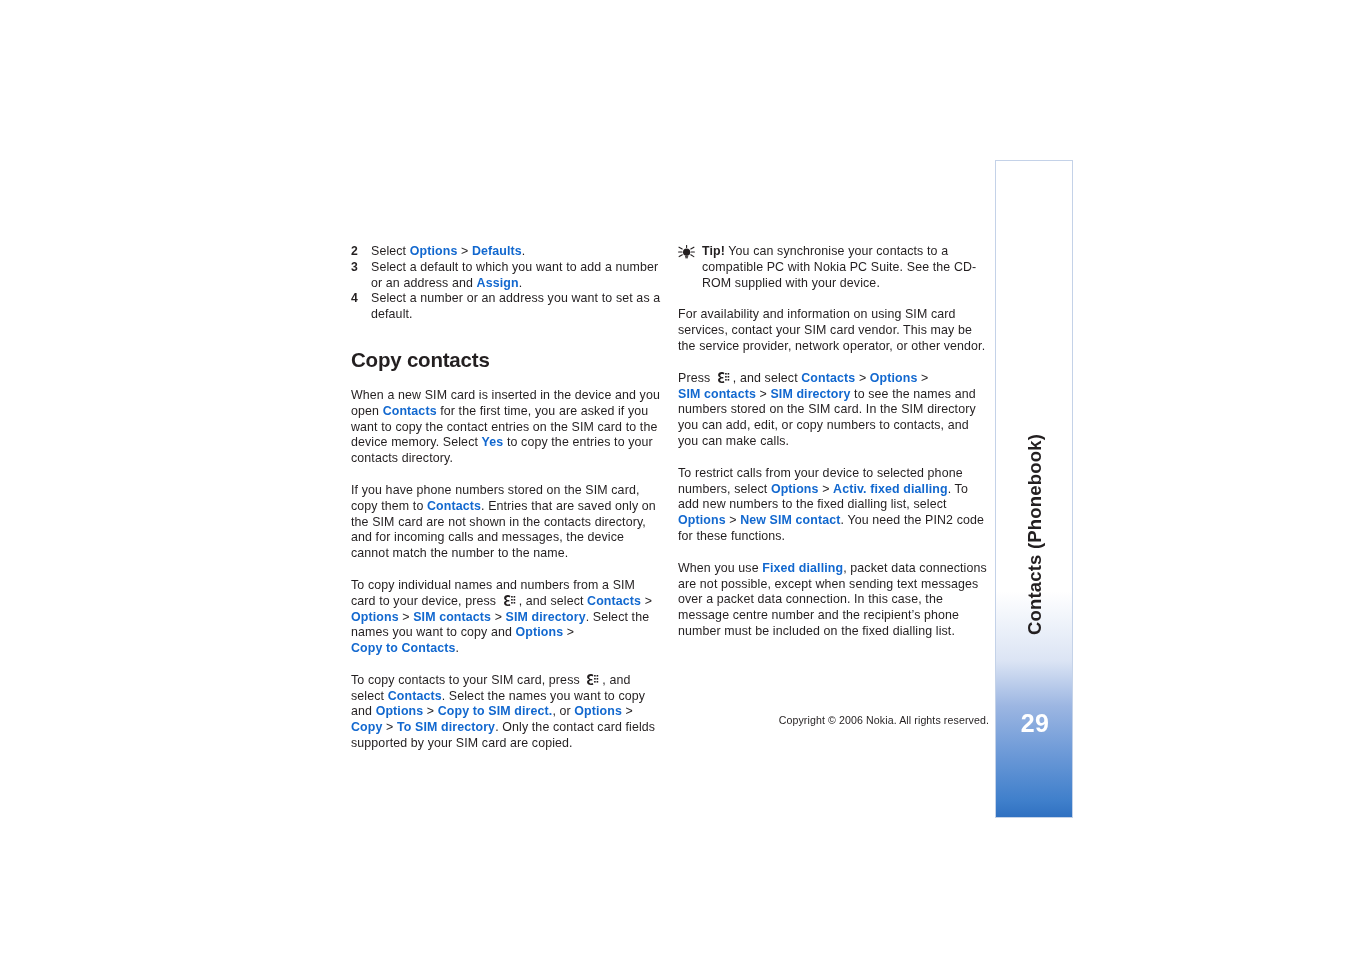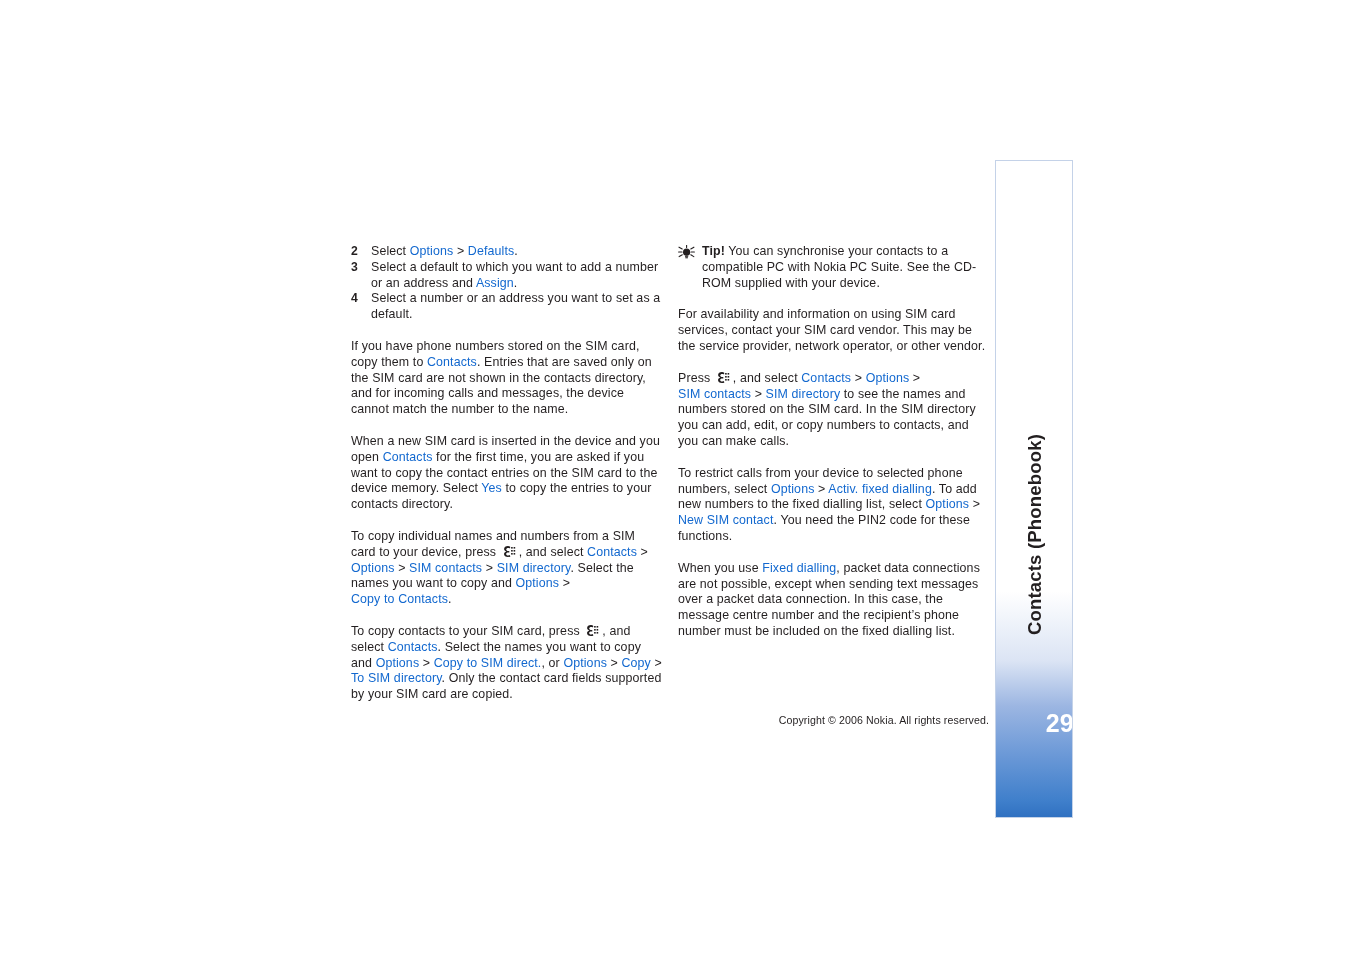--- a/index.html
+++ b/index.html
@@ -36,21 +36,21 @@
   #col-right { left: 678px; }
 
   p.para {
     margin: 16px 0 11px 0;
     text-align: left;
   }
 
   
   .lk {
     color: #1268cf;
-    font-weight: normal;
+    font-weight: bold;
     white-space: nowrap;
   }
   .gt { color: #231f20; font-weight: normal; }
 
   
   .steps {
     margin: 0 0 0 0;
     padding: 0;
     list-style: none;
   }
@@ -154,43 +154,44 @@
     font-weight: bold;
     letter-spacing: 0.01em;
     color: #231f20;
     white-space: nowrap;
   }
   #page-number {
     position: absolute;
     left: 0;
     top: 548px;
     width: 78px;
-    text-align: right;
+    text-align: center;
     font-size: 25px;
     font-weight: bold;
     color: #ffffff;
     letter-spacing: 0.01em;
   }
 </style>
 </head>
 <body>
 
 <div id="page">
 
   <div class="column" id="col-left">
     <ol class="steps" id="steps-list">
         <li class="step"><span class="num">2</span><span>Select <span class="lk">Options</span><span class="gt"> &gt; </span><span class="lk">Defaults</span>.</span></li>
         <li class="step"><span class="num">3</span><span>Select a default to which you want to add a number or an address and <span class="lk">Assign</span>.</span></li>
         <li class="step"><span class="num">4</span><span>Select a number or an address you want to set as a default.</span></li>
       </ol>
 
+    <h2 class="heading">Copy contacts</h2>
 
     <div id="left-paras">
+        <p class="para">When a new SIM card is inserted in the device and you open <span class="lk">Contacts</span> for the first time, you are asked if you want to copy the contact entries on the SIM card to the device memory. Select <span class="lk">Yes</span> to copy the entries to your contacts directory.</p>
         <p class="para">If you have phone numbers stored on the SIM card, copy them to <span class="lk">Contacts</span>. Entries that are saved only on the SIM card are not shown in the contacts directory, and for incoming calls and messages, the device cannot match the number to the name.</p>
-        <p class="para">When a new SIM card is inserted in the device and you open <span class="lk">Contacts</span> for the first time, you are asked if you want to copy the contact entries on the SIM card to the device memory. Select <span class="lk">Yes</span> to copy the entries to your contacts directory.</p>
         <p class="para">To copy individual names and numbers from a SIM card to your device, press <span class="keyicon"><svg viewBox="0 0 13 13" width="13" height="13">
               <g fill="#231f20">
                 <path d="M5.0 1.0 C2.6 1.0 1.1 2.3 1.1 4.0 C1.1 5.2 1.9 6.0 3.3 6.4 C2.0 6.8 1.0 7.7 1.0 9.0 C1.0 10.8 2.6 12.0 5.0 12.0 C6.0 12.0 6.8 11.8 7.4 11.4 L6.7 10.1 C6.3 10.4 5.8 10.5 5.2 10.5 C3.9 10.5 3.1 9.9 3.1 9.0 C3.1 8.1 3.9 7.5 5.3 7.5 L6.3 7.5 L6.3 6.0 L5.4 6.0 C4.0 6.0 3.2 5.4 3.2 4.5 C3.2 3.6 4.0 3.0 5.2 3.0 C5.8 3.0 6.3 3.1 6.7 3.4 L7.4 2.0 C6.8 1.3 6.0 1.0 5.0 1.0 Z"></path>
                 <rect x="8.1" y="2.0" width="1.6" height="1.6"></rect>
                 <rect x="8.1" y="5.0" width="1.6" height="1.6"></rect>
                 <rect x="10.6" y="2.0" width="1.6" height="1.6"></rect>
                 <rect x="10.6" y="5.0" width="1.6" height="1.6"></rect>
                 <rect x="8.1" y="8.0" width="1.6" height="1.6"></rect>
                 <rect x="10.6" y="8.0" width="1.6" height="1.6"></rect>
               </g>

